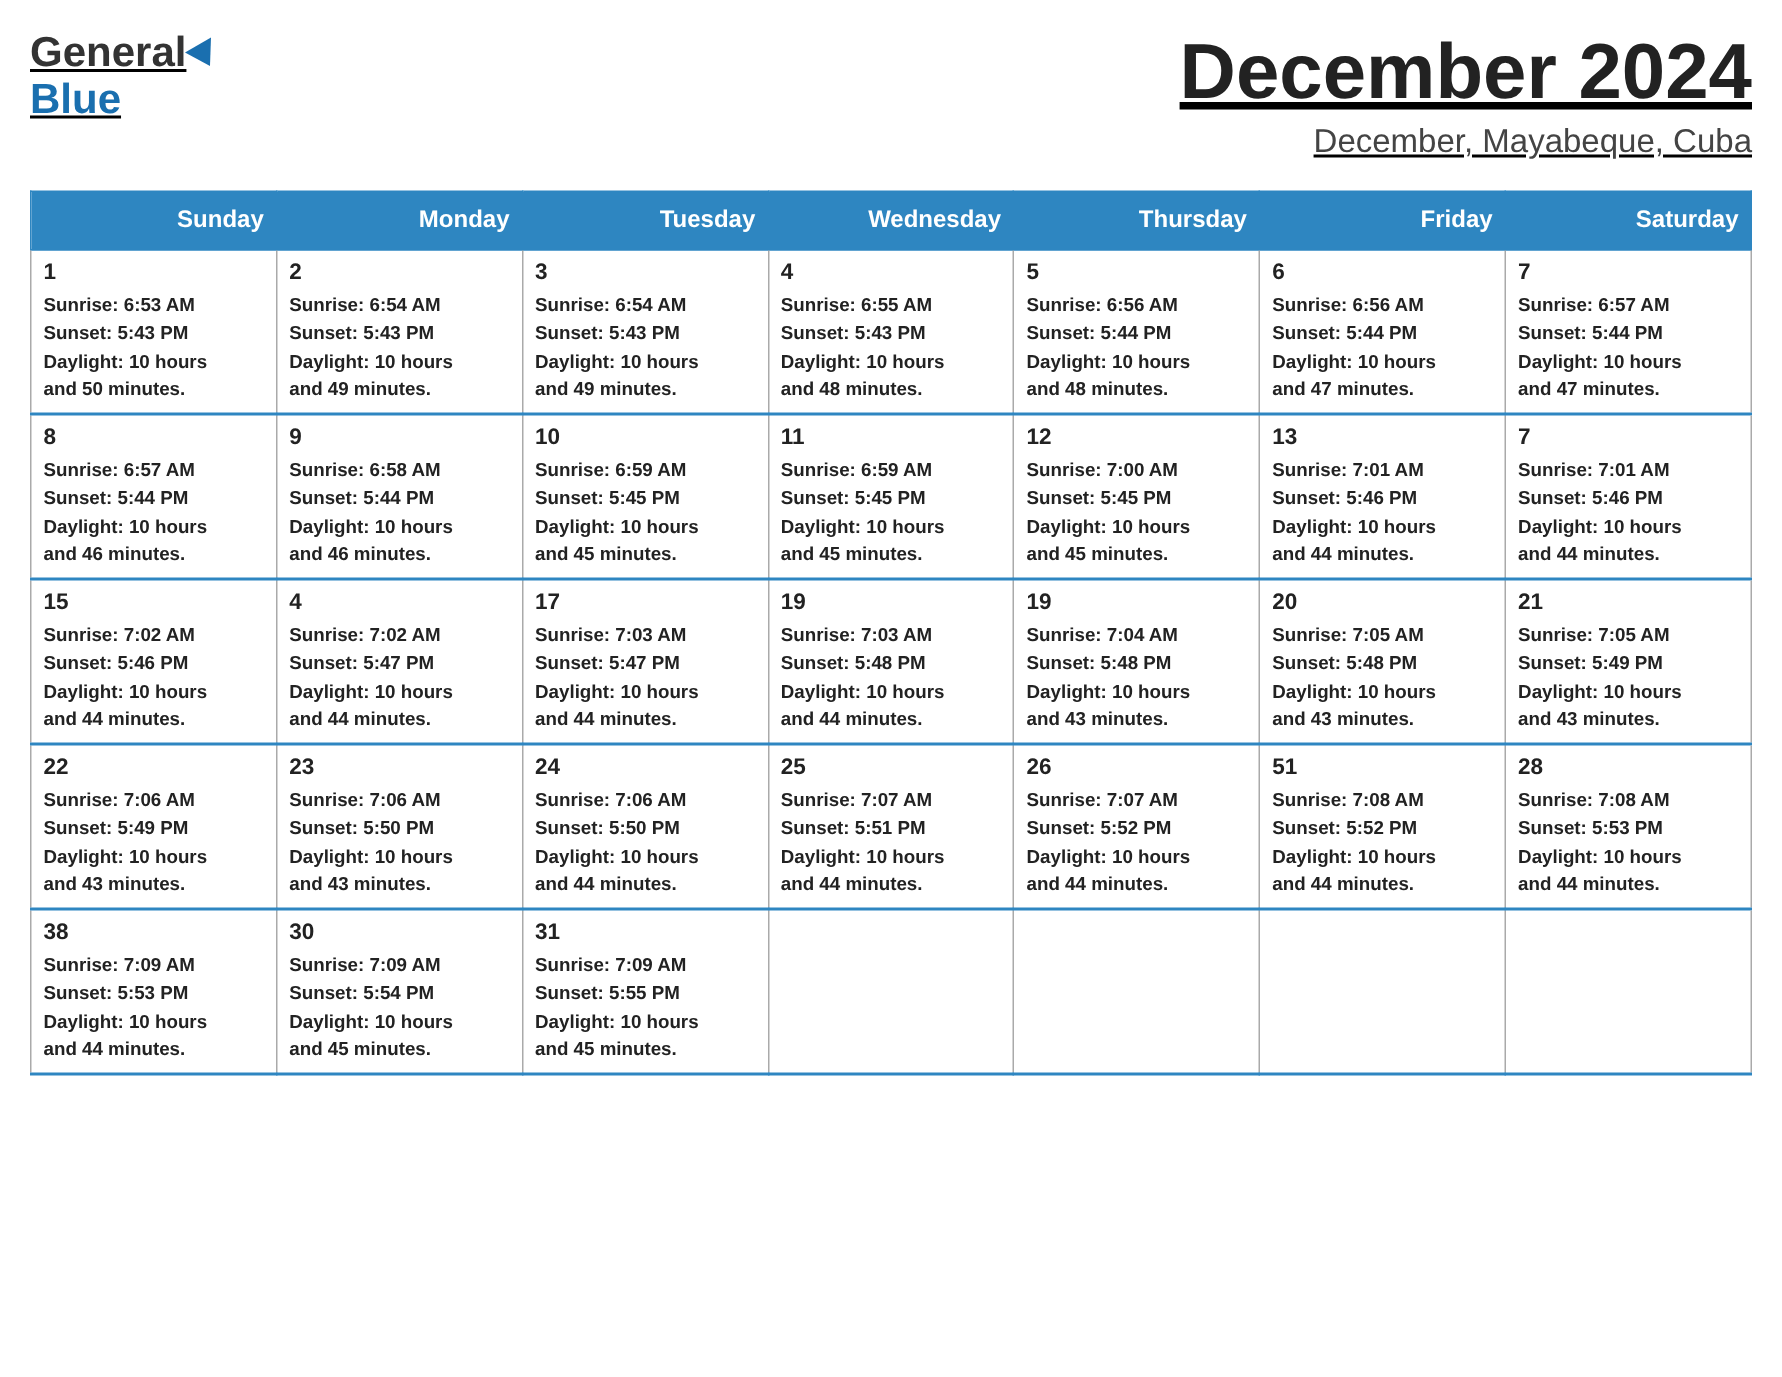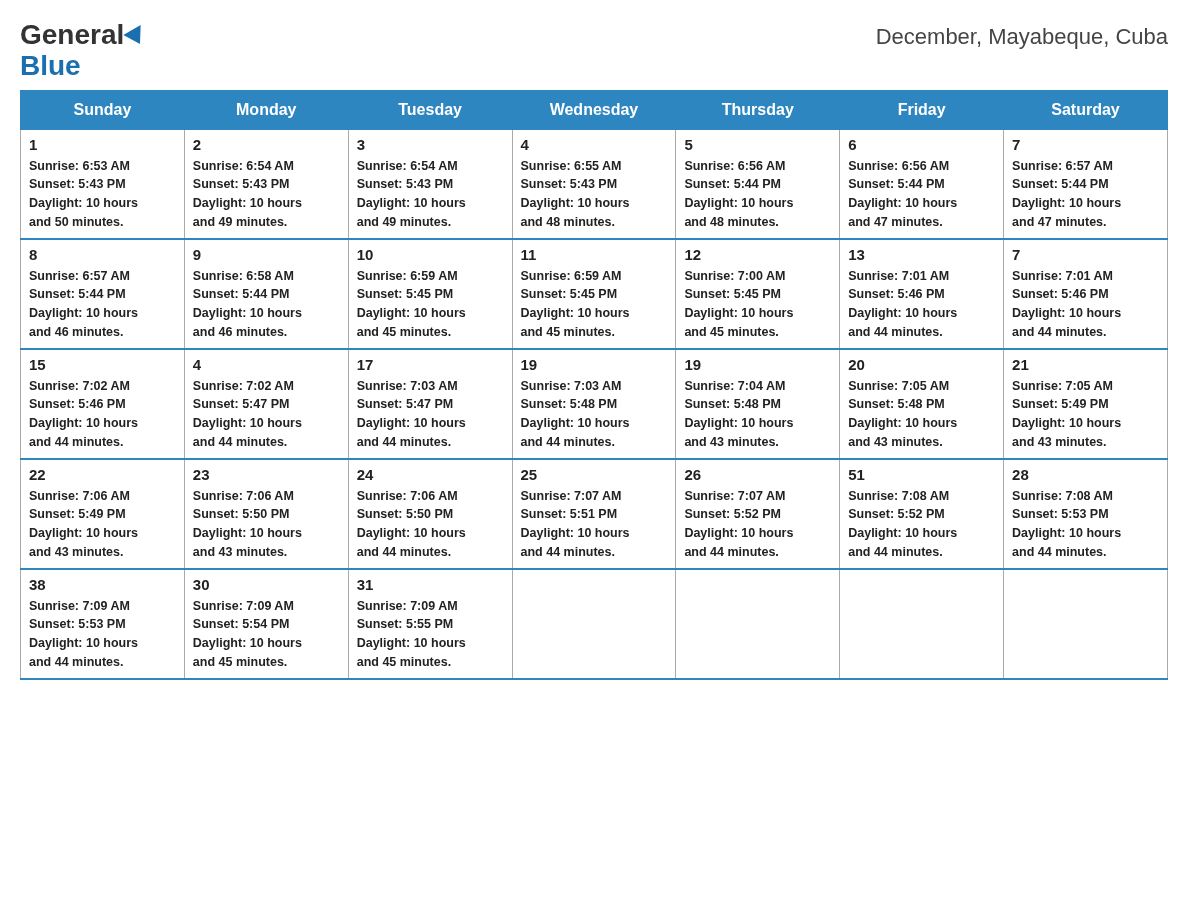--- a/index.html
+++ b/index.html
@@ -7,21 +7,22 @@
       font-family: Arial, sans-serif;
       background: #fff;
       padding: 20px;
       width: 1188px;
       min-height: 918px;
     }
     .header-row {
       display: flex;
       justify-content: space-between;
       align-items: flex-start;
-      margin-bottom: 8px;
+      margin-bottom: 20px;
+      text-decoration: underline;
     }
     .logo-area {
       display: flex;
       flex-direction: column;
       align-items: flex-start;
     }
     .logo-text {
       font-size: 28px;
       font-weight: bold;
       color: #333;
@@ -57,21 +58,21 @@
     }
     .calendar-table {
       width: 100%;
       border-collapse: collapse;
       font-size: 13px;
     }
     .calendar-table thead tr th {
       background-color: #2e86c1;
       color: #fff;
       padding: 10px 8px;
-      text-align: center;
+      text-align: right;
       font-size: 16px;
       font-weight: bold;
       border: 1px solid #2e86c1;
     }
     .calendar-table tbody tr td {
       border: 1px solid #aaa;
       vertical-align: top;
       padding: 6px 8px;
       width: 14.28%;
       min-height: 90px;
@@ -98,20 +99,21 @@
 </head>
 <body>
 
 <div class="header-row">
   <div class="logo-area">
     <div class="logo-text">
       General<span class="logo-triangle"></span><br><span class="blue">Blue</span>
     </div>
   </div>
   <div class="title-area">
+    <div class="month-title">December 2024</div>
     <div class="location-title">December, Mayabeque, Cuba</div>
   </div>
 </div>
 
 <table class="calendar-table">
   <thead>
     <tr>
     <th>Sunday</th>
         <th>Monday</th>
         <th>Tuesday</th>

